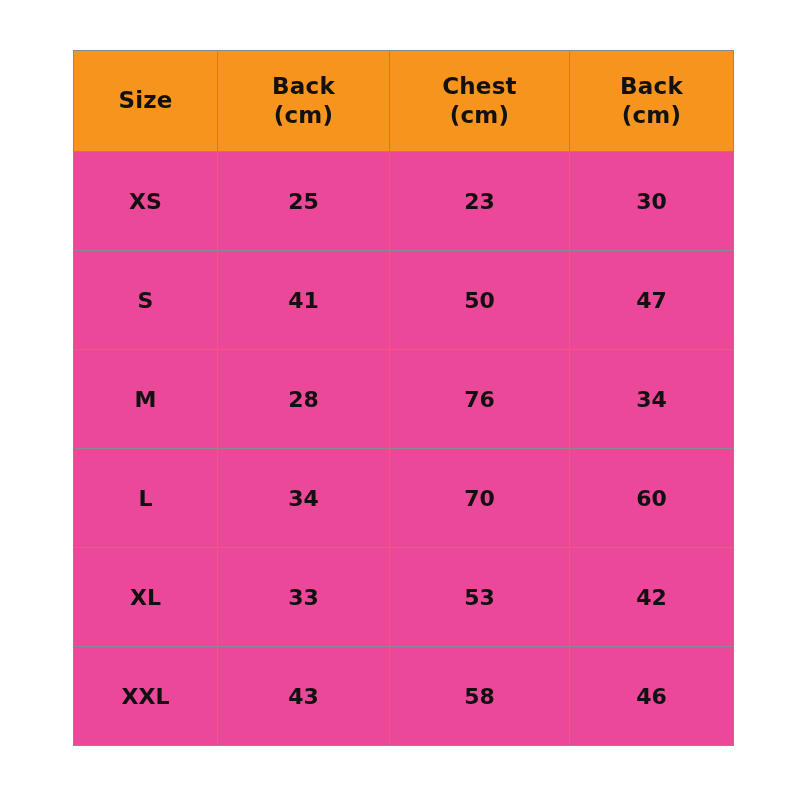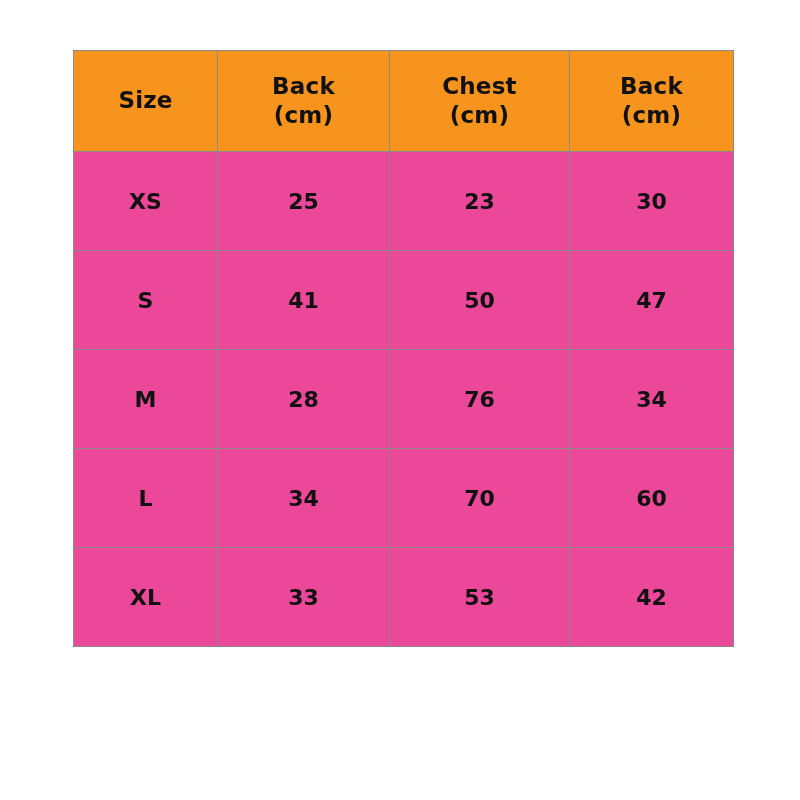--- a/index.html
+++ b/index.html
@@ -111,16 +111,22 @@
           <td>34</td>
           <td>70</td>
           <td>60</td>
         </tr>
         <tr>
           <td>XL</td>
           <td>33</td>
           <td>53</td>
           <td>42</td>
         </tr>
+        <tr>
+          <td>XXL</td>
+          <td>43</td>
+          <td>58</td>
+          <td>46</td>
+        </tr>
       </tbody>
     </table>
   </div>
 </div>
 
 </body></html>

